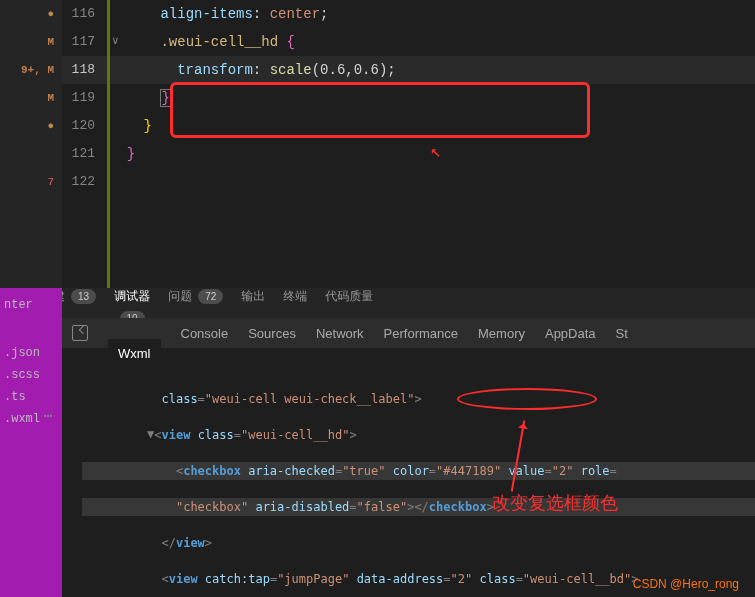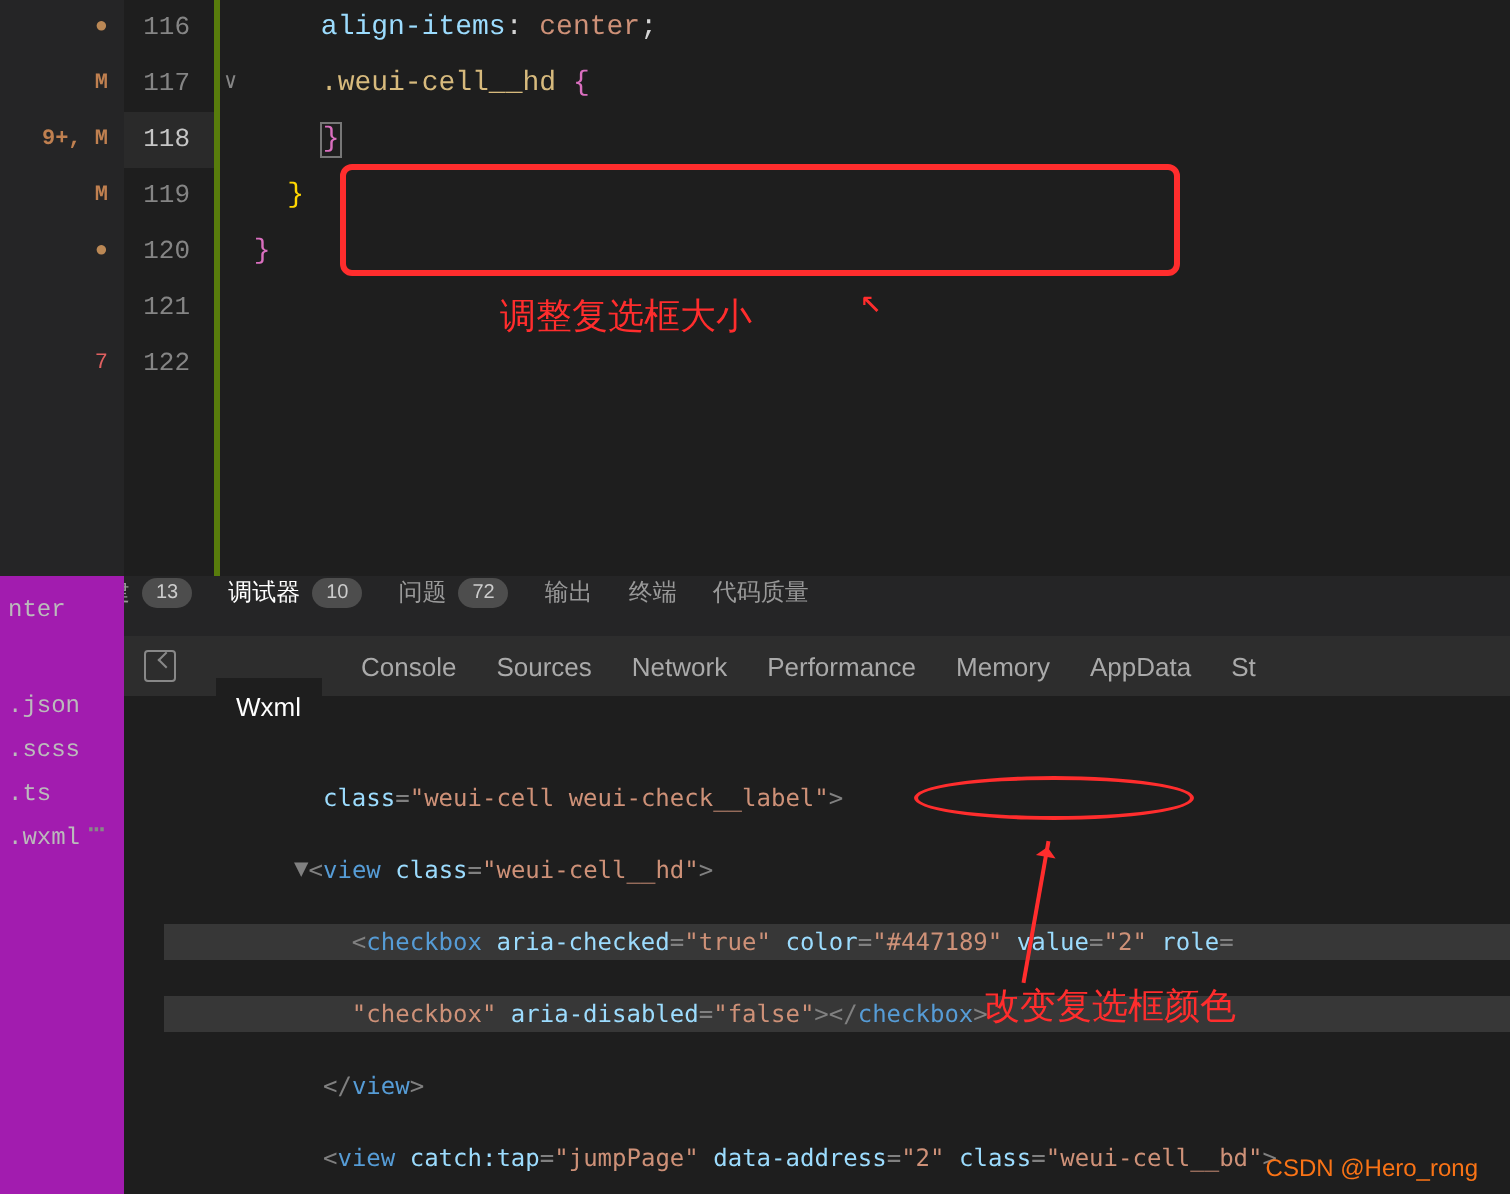--- a/index.html
+++ b/index.html
@@ -100,21 +100,21 @@
     background: #252526;
     display: flex;
     align-items: flex-start;
     gap: 18px;
     padding-left: 41px;
     font-family: "Microsoft YaHei", sans-serif;
     font-size: 12px;
     color: #999;
   }
   .ptab { display: flex; align-items: center; gap: 6px; cursor: pointer; }
-  .ptab-active { color: #fff; }
+  .ptab-active { color: #fff; flex-direction: column; }
   .badge {
     background: #4d4d4d;
     color: #ccc;
     border-radius: 8px;
     padding: 0 7px;
     font-size: 10px;
     height: 15px;
     line-height: 15px;
   }
 
@@ -156,21 +156,21 @@
   .dev-icon::after { content: ""; position: absolute; left: 7px; top: 1px; width: 5px; height: 5px; border-left: 1px solid #888; border-bottom: 1px solid #888; transform: rotate(45deg); }
 
   .dom-tree {
     padding: 6px 0 0 20px;
     line-height: 18px;
     white-space: pre;
     position: relative;
   }
   .dom-line { height: 18px; }
   .dom-hl { background: #373737; }
-  .tag-b { color: #569cd6; }
+  .tag-b { color: #569cd6; font-weight: bold; }
   .attr-n { color: #9cdcfe; }
   .attr-v { color: #ce9178; }
   .gray  { color: #808080; }
   .dots-left {
     position: absolute;
     left: -18px;
     top: 58px;
     color: #888;
     font-size: 14px;
   }
@@ -241,28 +241,28 @@
     <div class="lineno-row">117</div>
     <div class="lineno-row lineno-active">118</div>
     <div class="lineno-row">119</div>
     <div class="lineno-row">120</div>
     <div class="lineno-row">121</div>
     <div class="lineno-row">122</div>
   </div>
   <div class="code-col">
     <div class="code-line">      <span class="tok-prop">align-items</span><span class="tok-punc">: </span><span class="tok-val">center</span><span class="tok-punc">;</span></div>
     <div class="code-line">      <span class="tok-sel">.weui-cell__hd</span> <span class="tok-brace2">{</span></div>
+    <div class="code-line cl-active">        <span class="tok-prop">transform</span><span class="tok-punc">: </span><span class="tok-func">scale</span><span class="tok-punc">(0.6,0.6)</span><span class="tok-punc">;</span></div>
     <div class="code-line">      <span class="tok-brace2 bracket-hl">}</span></div>
     <div class="code-line">    <span class="tok-brace">}</span></div>
     <div class="code-line">  <span class="tok-brace2">}</span></div>
     <div class="code-line"></div>
   </div>
 
   <div class="red-box"></div>
-  <div class="red-anno1">调整复选框大小</div>
   <div class="red-arrow1">↖</div>
 </div>
 
 <div class="panel-tabs">
   <div class="ptab">
       <span>构建</span>
       <span class="badge">13</span>
     </div>
   <div class="ptab ptab-active">
       <span>调试器</span>

